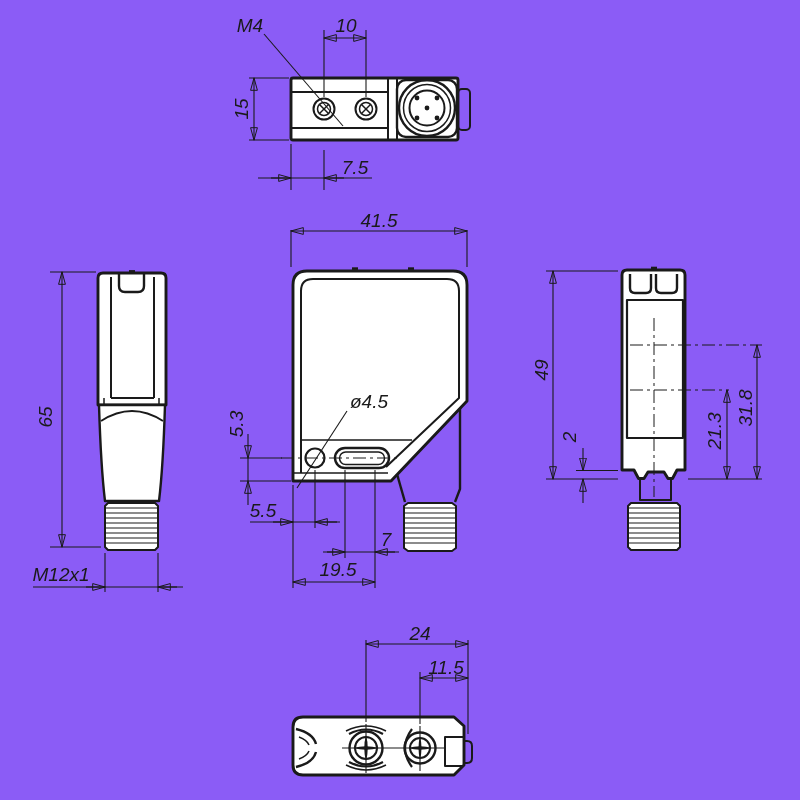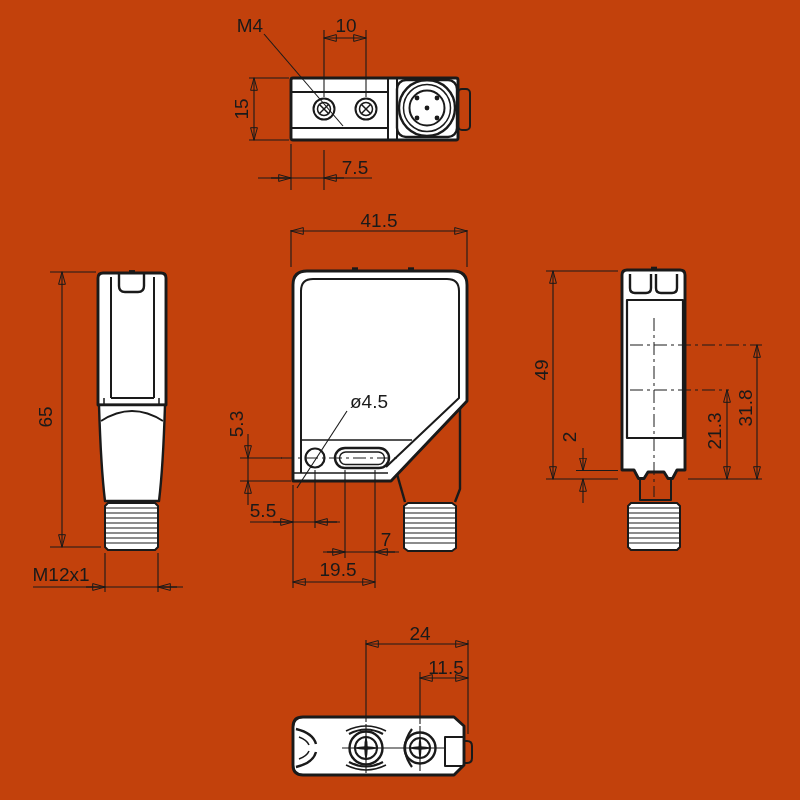--- a/index.html
+++ b/index.html
@@ -1,16 +1,16 @@
 <!DOCTYPE html>
 <html><head>
 <meta charset="utf-8">
 <style>
   html,body{margin:0;padding:0;background:#ffffff;}
-  .stage{width:800px;height:800px;background:#c2410c;position:relative;}
+  .stage{width:800px;height:800px;background:#8b5cf6;position:relative;font-style:italic;}
   svg{display:block;}
   svg line, svg path, svg rect, svg circle{stroke:#1a1a1a;fill:none;stroke-linecap:butt;stroke-linejoin:round;}
   .s1{stroke-width:1.1;}
   .s15{stroke-width:1.5;}
   .s2{stroke-width:2;}
   .s22{stroke-width:2.2;}
   .s24{stroke-width:2.4;}
   .s28{stroke-width:2.9;}
   .tick{stroke-width:2.6;}
   .cl{stroke-width:1;stroke-dasharray:13 4 3 4;}

